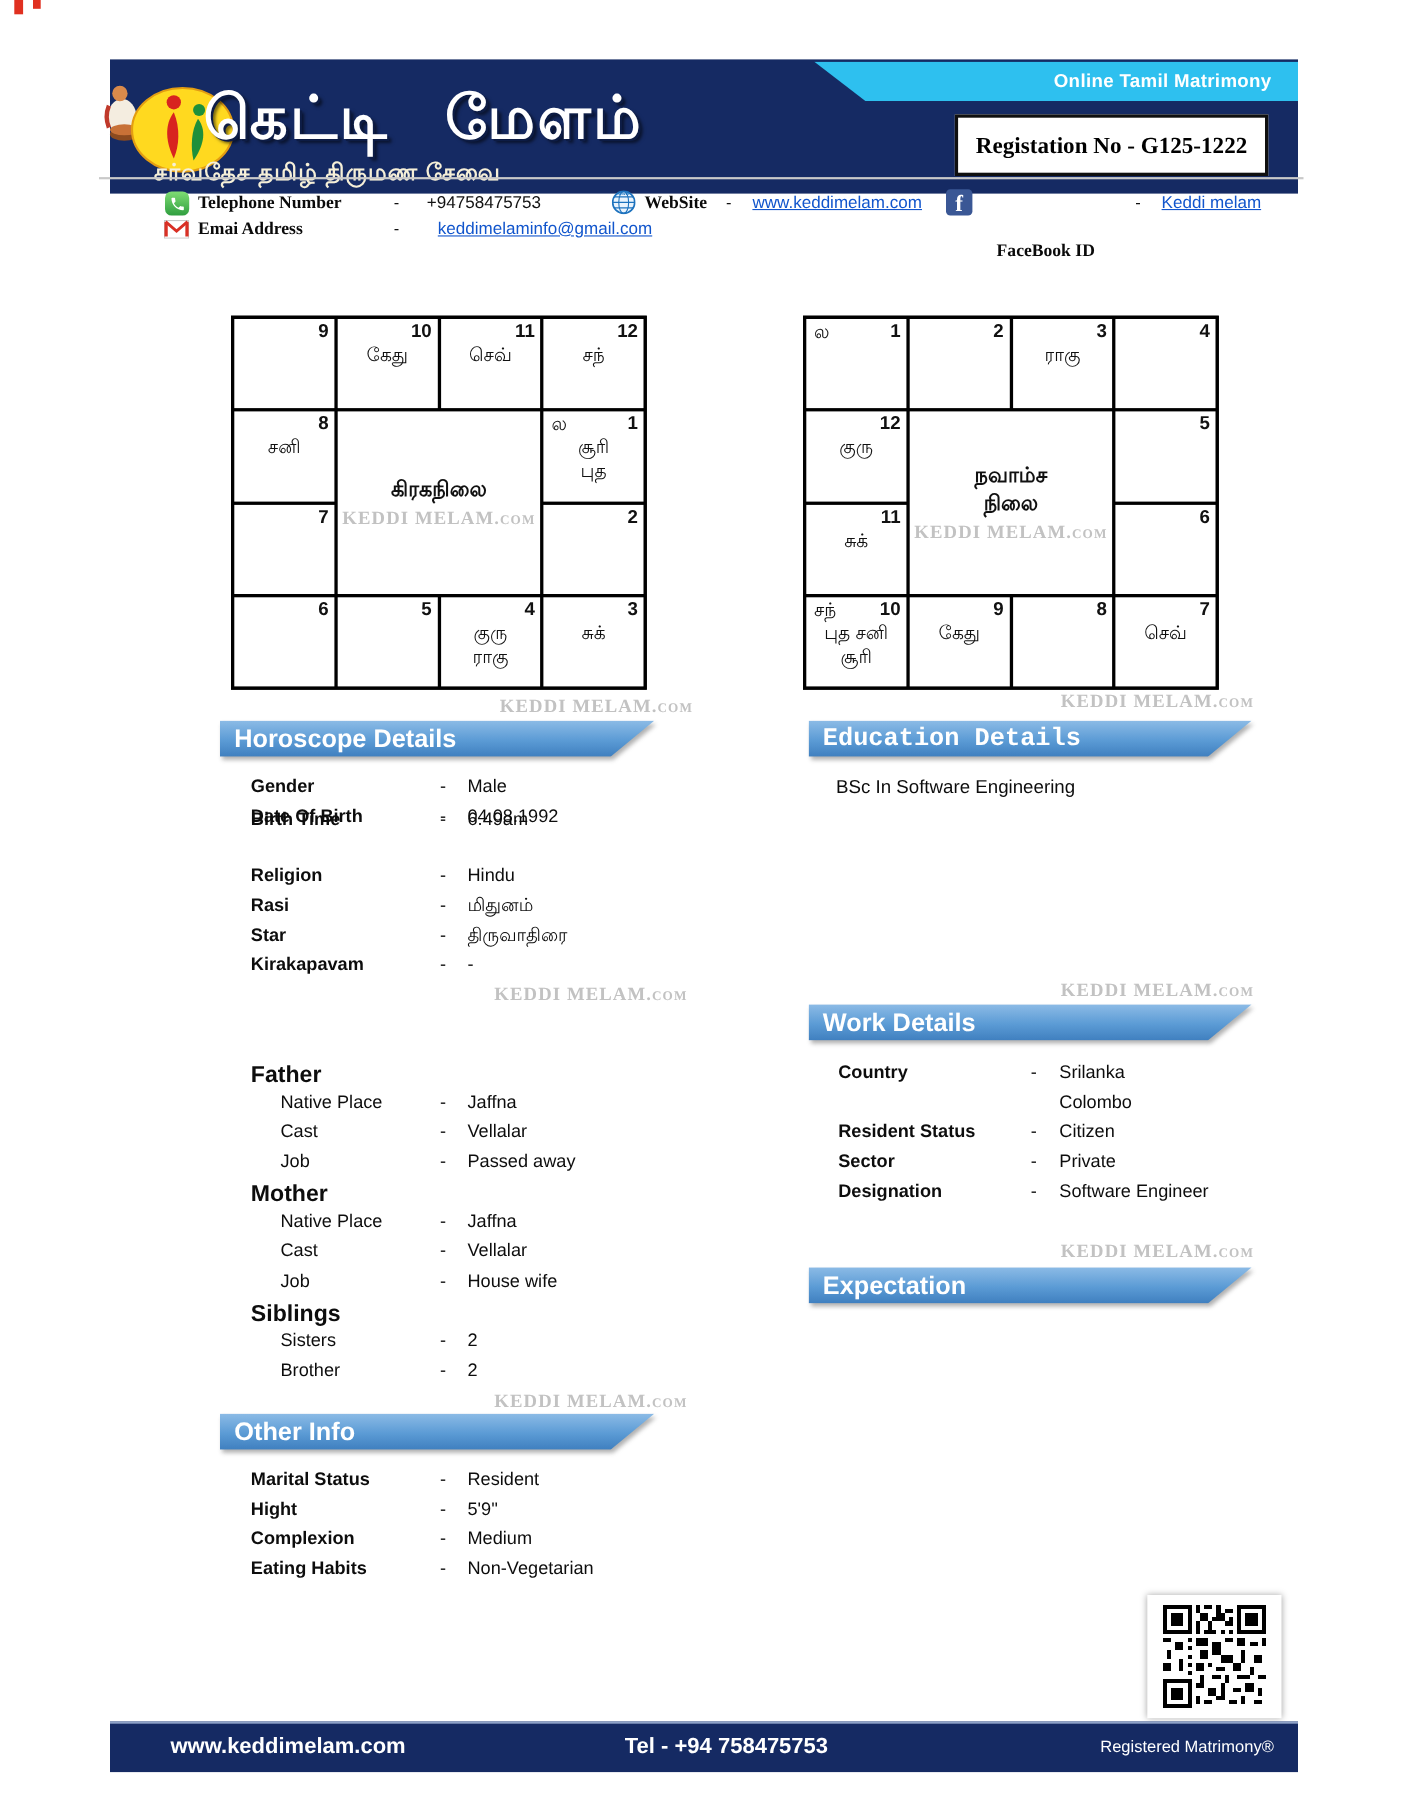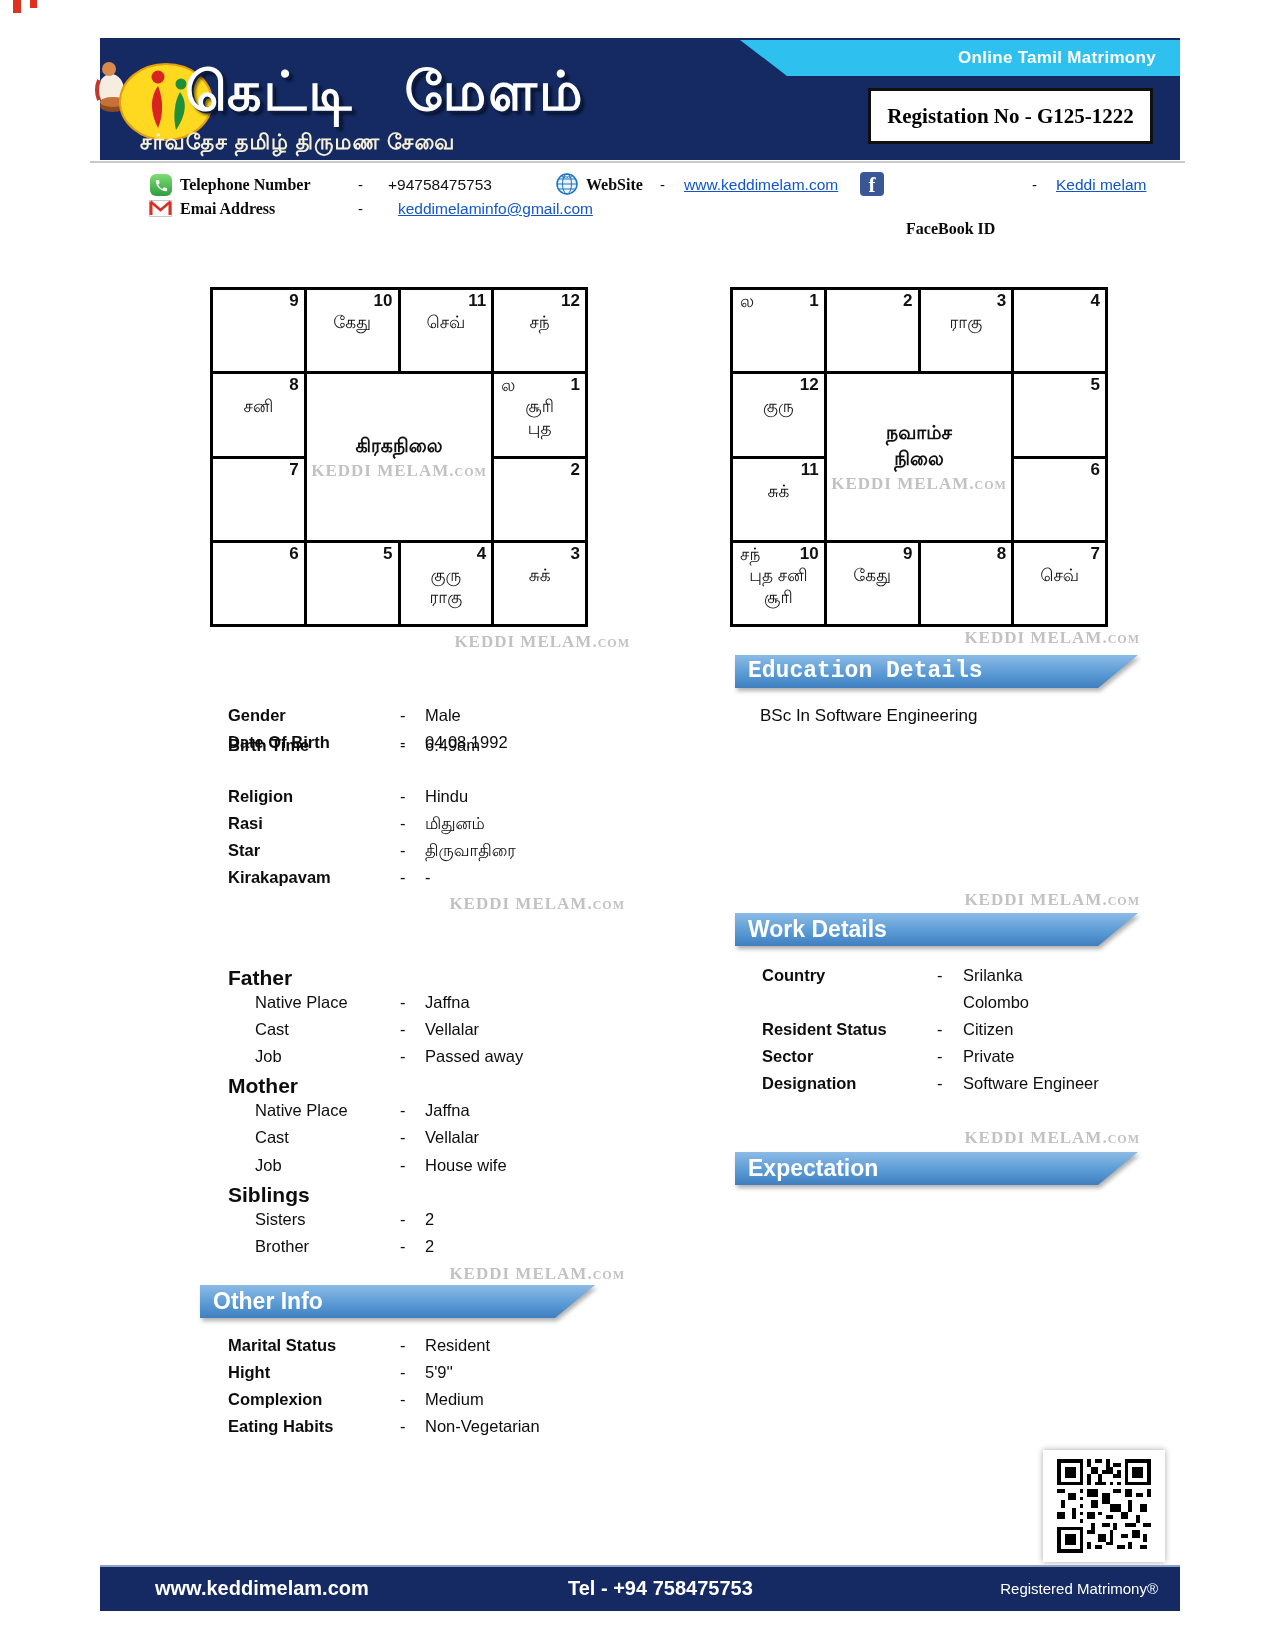--- a/index.html
+++ b/index.html
@@ -3,21 +3,21 @@
 <meta charset="utf-8">
 <style>
   html,body{margin:0;padding:0;background:#fff;}
   .page{position:relative;width:1275px;height:1650px;background:#ffffff;
         font-family:"Liberation Sans",sans-serif;overflow:hidden;color:#111;}
 
   
   .artifact{position:absolute;background:#e03020;}
 
   
-  .hdr-band{position:absolute;left:100px;top:38px;width:1080px;height:122px;background:#152a63;}
+  .hdr-band{position:absolute;left:100px;top:54px;width:1080px;height:122px;background:#152a63;}
   .ribbon{position:absolute;top:2px;right:0;width:440px;height:36px;background:#2ec0ef;
           clip-path:polygon(0 0,100% 0,100% 100%,47px 100%);
           color:#fff;font-weight:bold;font-size:17px;line-height:36px;text-align:right;
           padding-right:24px;box-sizing:border-box;letter-spacing:.3px;}
   .logo-title{position:absolute;left:85px;top:22px;font-size:54px;font-weight:bold;color:#fff;
           word-spacing:34px;letter-spacing:2px;white-space:nowrap;
           text-shadow:2px 2px 0 #0d1c45,4px 4px 3px rgba(0,0,0,.55);}
   .logo-subtitle{position:absolute;left:40px;top:92px;font-size:21px;font-weight:bold;
           color:#f6f0d8;letter-spacing:1px;white-space:nowrap;}
   .reg-box{position:absolute;left:768px;top:50px;width:285px;height:56px;background:#fff;
@@ -277,20 +277,23 @@
       </div>
   </div>
 
   <div class="wm" style="left:430px;top:632px;width:200px;">KEDDI MELAM.com</div>
   <div class="wm" style="left:935px;top:628px;width:205px;">KEDDI MELAM.com</div>
   <div class="wm" style="left:425px;top:894px;width:200px;">KEDDI MELAM.com</div>
   <div class="wm" style="left:935px;top:890px;width:205px;">KEDDI MELAM.com</div>
   <div class="wm" style="left:935px;top:1128px;width:205px;">KEDDI MELAM.com</div>
   <div class="wm" style="left:425px;top:1264px;width:200px;">KEDDI MELAM.com</div>
 
+  <div class="sec" style="left:200px;top:655px;width:395px;">
+      <div class="bar">Horoscope Details</div>
+    </div>
   <div class="sec" style="left:735px;top:655px;width:403px;font-family:Liberation Mono, monospace;">
       <div class="bar">Education Details</div>
     </div>
   <div class="sec" style="left:735px;top:913px;width:403px;">
       <div class="bar">Work Details</div>
     </div>
   <div class="sec" style="left:735px;top:1152px;width:403px;">
       <div class="bar">Expectation</div>
     </div>
   <div class="sec" style="left:200px;top:1285px;width:395px;">

